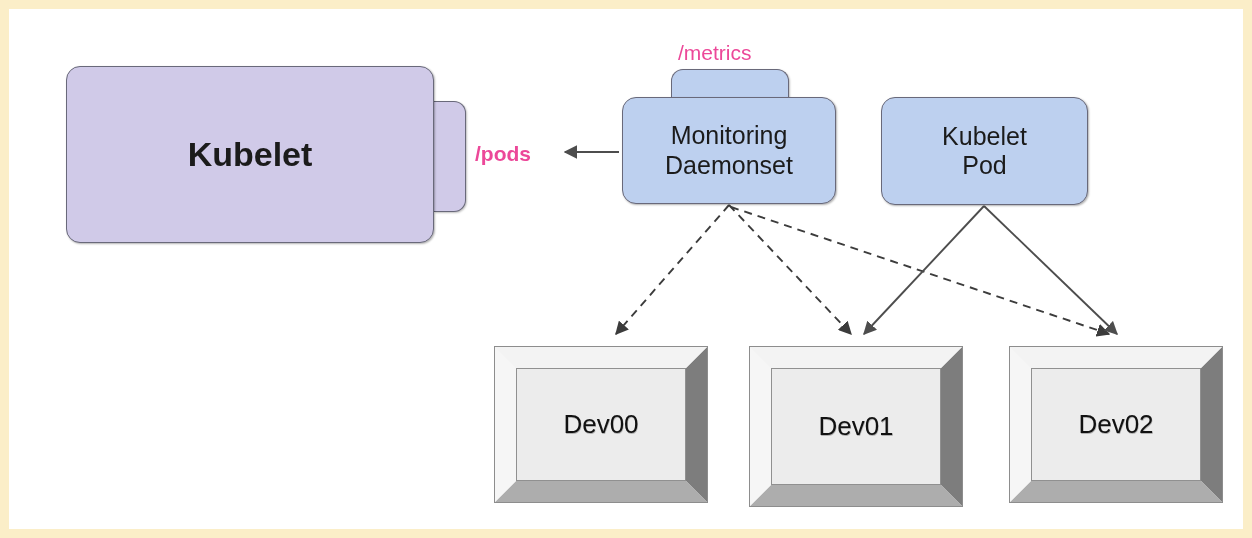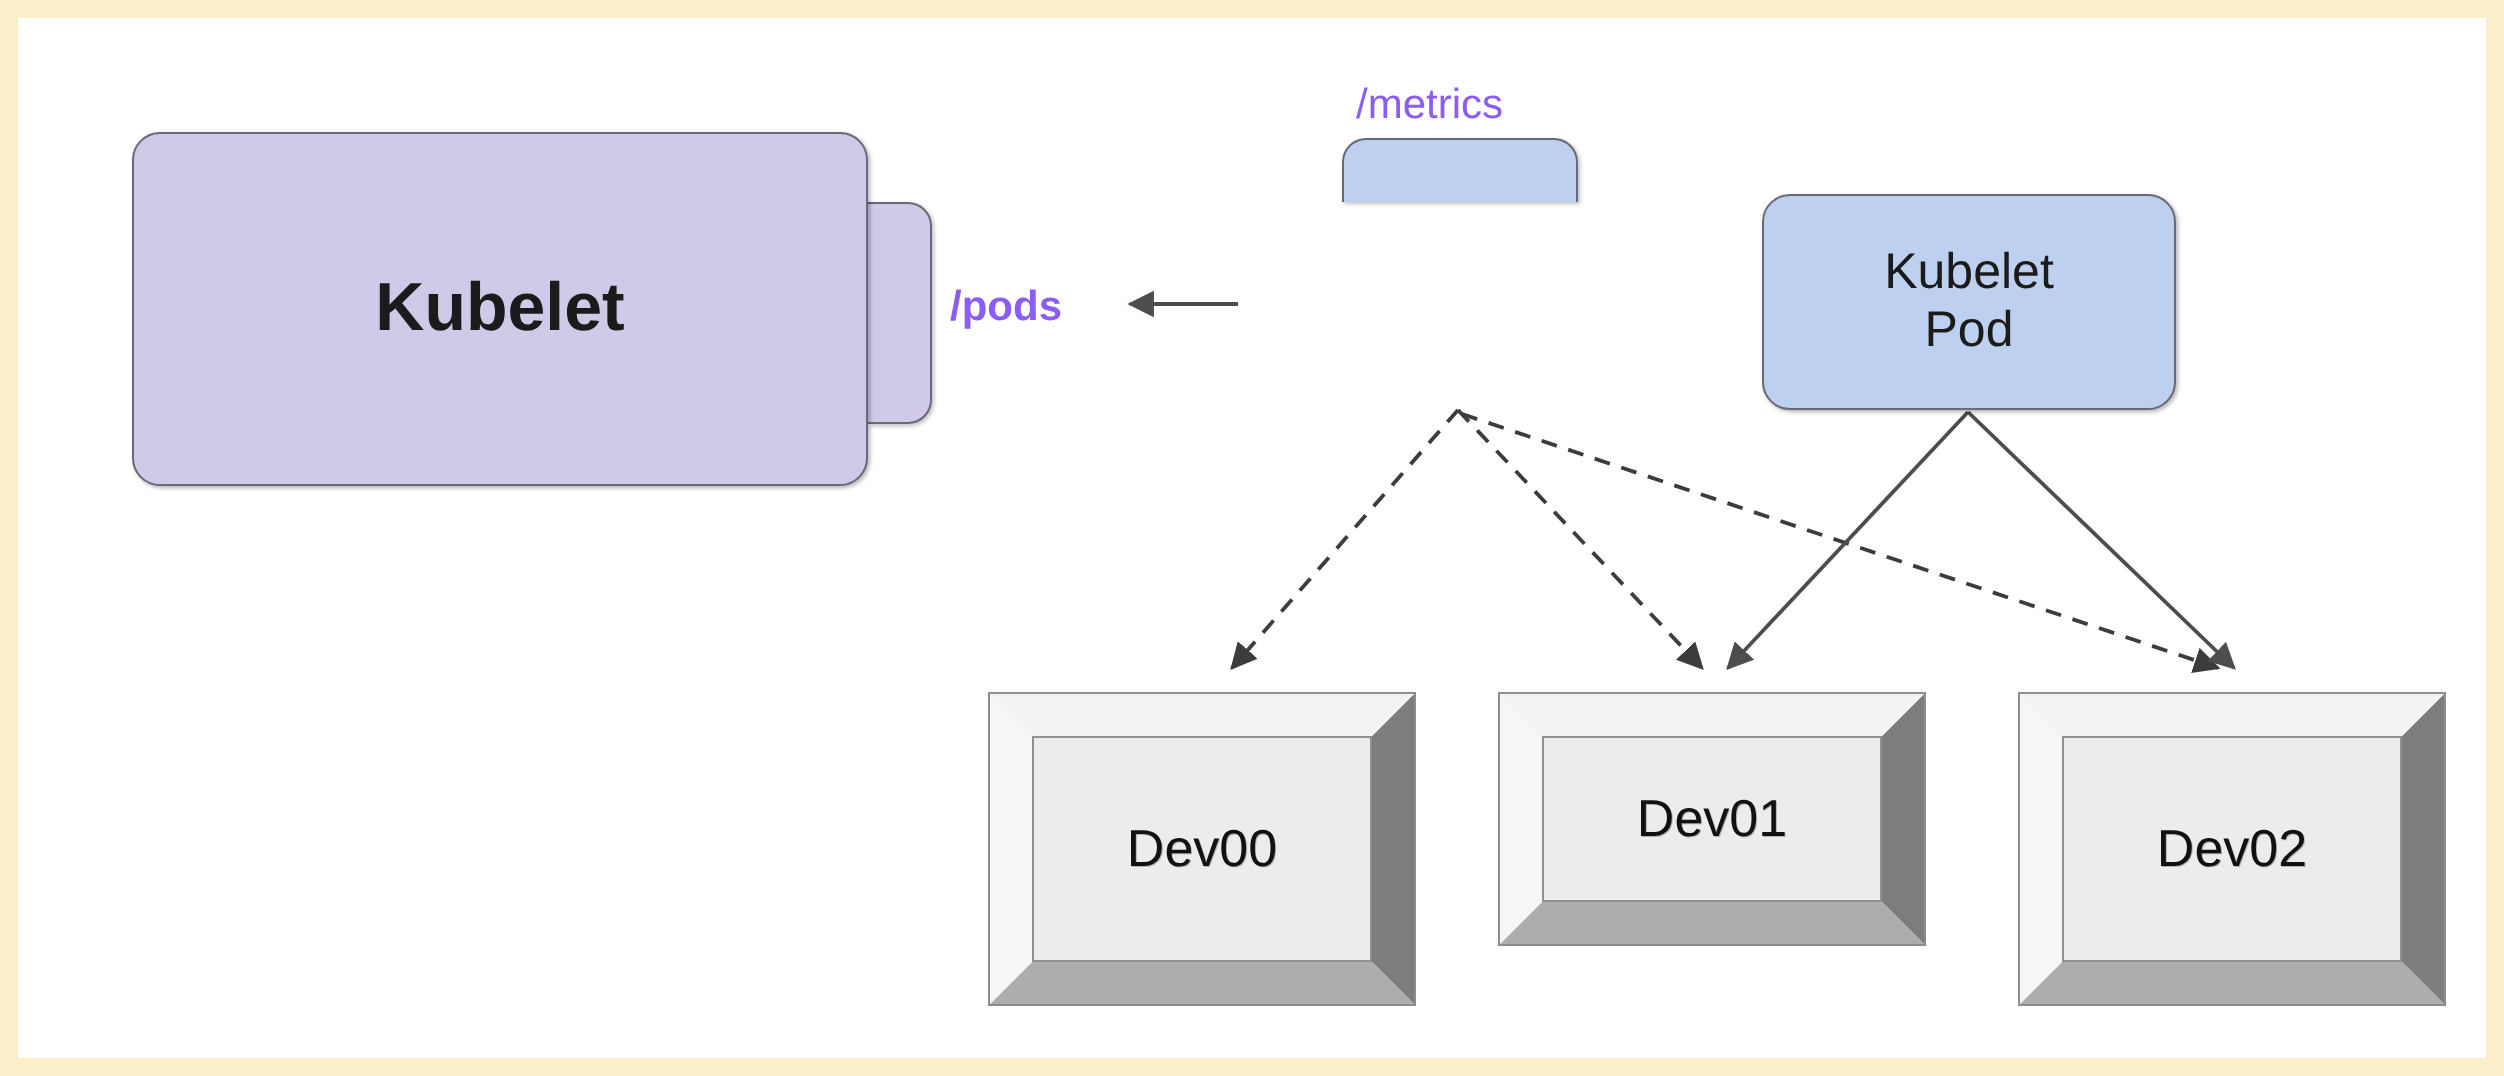--- a/index.html
+++ b/index.html
@@ -56,21 +56,21 @@
     border-left: none;
   }
   .tab-top {
     border-radius: 12px 12px 0 0;
     border-bottom: none;
   }
 
   
   .edge-label {
     position: absolute;
-    color: #8b5cf6;
+    color: #ec4899;
     font-size: 21px;
     white-space: nowrap;
   }
 
   
   .device {
     position: absolute;
     box-sizing: border-box;
   }
   .device .face {
@@ -170,39 +170,43 @@
   <div class="edge-label" style="left:466px; top:133px;font-weight:bold;">
     <span>/pods</span>
   </div>
 
   <div class="tab tab-top blue" style="left:662px; top:60px; width:118px; height:32px;"></div>
 
   <div class="edge-label" style="left:669px; top:32px;">
     <span>/metrics</span>
   </div>
 
+  <div class="rnode blue" style="left:613px; top:88px; width:214px; height:107px; font-size:25px;">
+    <span>Monitoring
+Daemonset</span>
+  </div>
 
   <div class="rnode blue" style="left:872px; top:88px; width:207px; height:108px; font-size:25px;">
     <span>Kubelet
 Pod</span>
   </div>
 
   <div class="device" style="left:485px; top:337px; width:214px; height:157px;">
     <div class="face"></div>
     <div class="bev bev-right"></div>
     <div class="bev bev-bottom"></div>
     <div class="bev bev-top"></div>
     <div class="bev bev-left"></div>
     <div class="inner">
       <span class="dev-label">Dev00</span>
     </div>
     <div class="outline"></div>
   </div>
 
-  <div class="device" style="left:740px; top:337px; width:214px; height:127px;">
+  <div class="device" style="left:740px; top:337px; width:214px; height:161px;">
     <div class="face"></div>
     <div class="bev bev-right"></div>
     <div class="bev bev-bottom"></div>
     <div class="bev bev-top"></div>
     <div class="bev bev-left"></div>
     <div class="inner">
       <span class="dev-label">Dev01</span>
     </div>
     <div class="outline"></div>
   </div>

